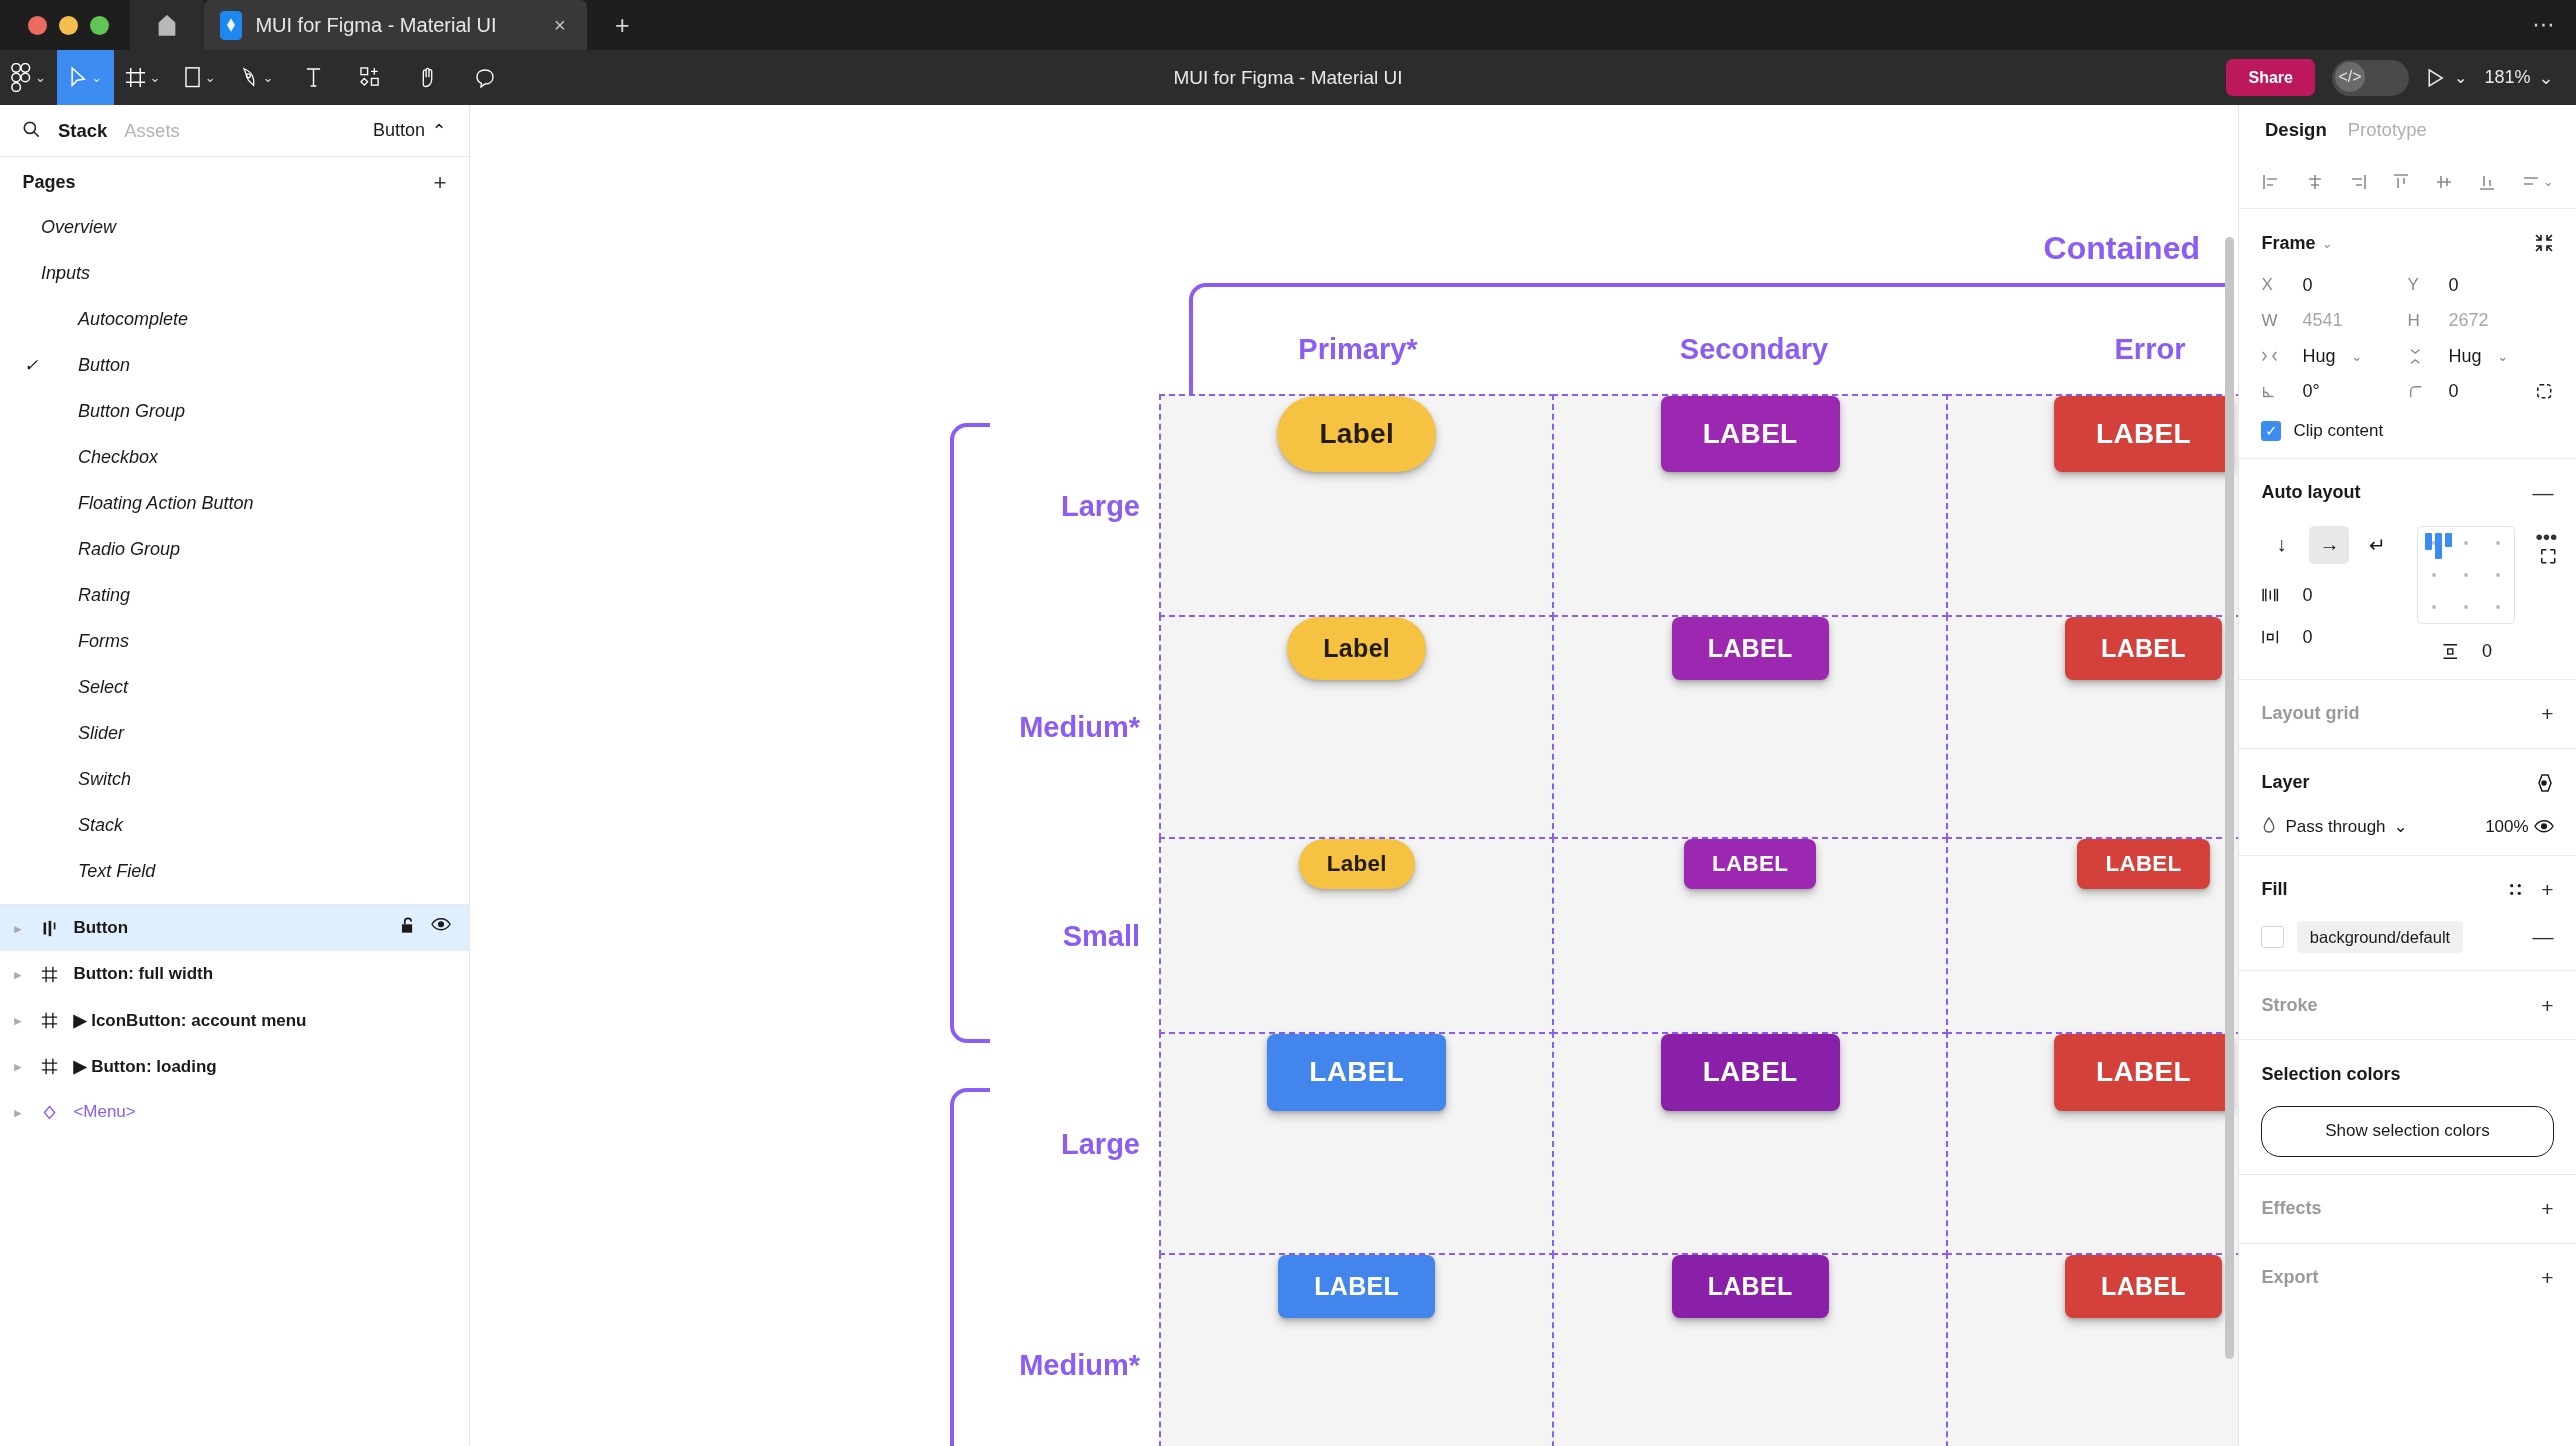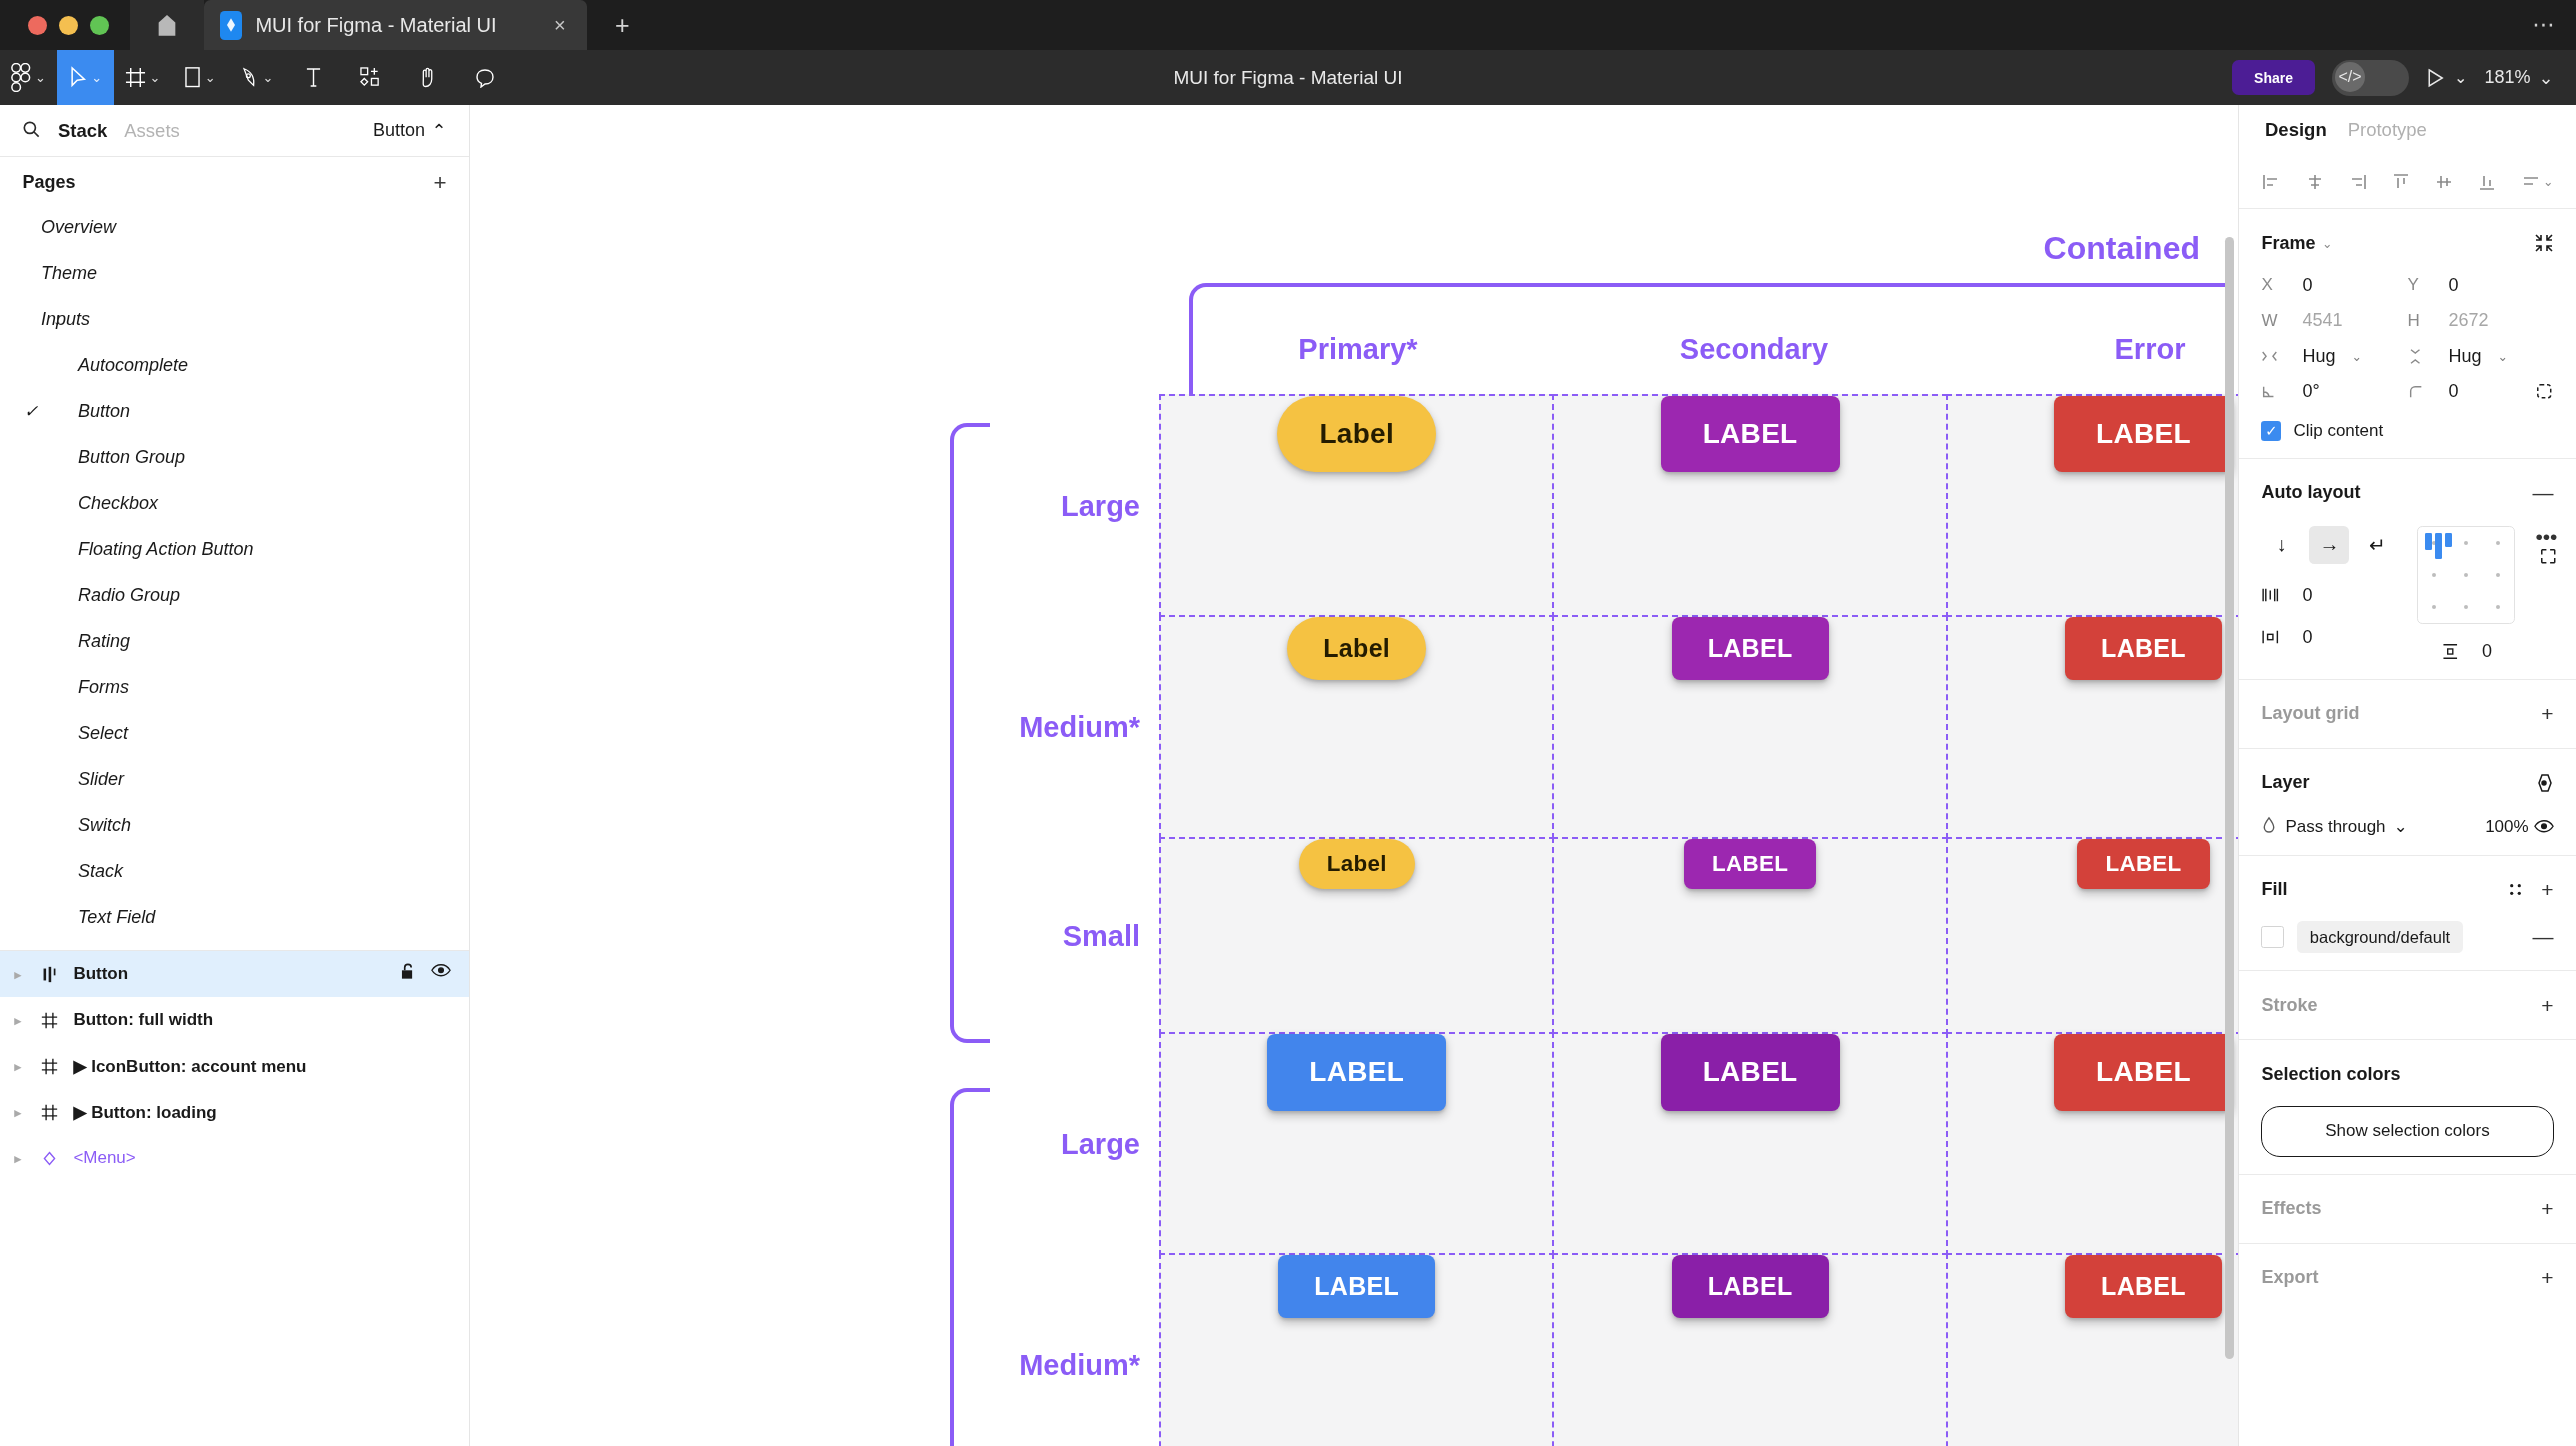--- a/index.html
+++ b/index.html
@@ -49,21 +49,21 @@
   .chev { font-size: 13px; opacity: .85; }
   .fig-title {
     position: absolute; left: 0; right: 0; top: 0; bottom: 0; display: flex;
     align-items: center; justify-content: center; pointer-events: none;
     color: #e9e9e9; font-size: 19px;
   }
   .toolbar-right {
     margin-left: auto; display: flex; align-items: center; gap: 17px; padding-right: 22.4px; z-index: 2;
   }
   .share-btn {
-    background: #4c1d95; color: #fff; font-size: 14px; font-weight: 600;
+    background: #be185d; color: #fff; font-size: 16px; font-weight: 600;
     padding: 9.2px 22.4px; border-radius: 6.6px; cursor: pointer;
   }
   .devtoggle {
     width: 77px; height: 36px; border-radius: 18px; background: #4a4a4a; position: relative; cursor: pointer;
   }
   .devtoggle .knob {
     position: absolute; left: 2.6px; top: 2.6px; width: 30px; height: 30px; border-radius: 50%;
     background: #6a6a6a; color: #e8e8e8; font-size: 16px; display: flex; align-items:center; justify-content:center;
   }
   .play-grp { display:flex; align-items:center; gap: 9.2px; color: #e8e8e8; font-size: 16px; cursor:pointer;}
@@ -352,23 +352,20 @@
       <div class="pages-head">
         <span>Pages</span>
         <span class="plus">+</span>
       </div>
 
       <div class="page-list" id="page-list">
           <div class="page-item">
             <span>Overview</span>
           </div>
           <div class="page-item">
-            <span>Theme</span>
-          </div>
-          <div class="page-item">
             <span class="arrow">↓</span>
             <span>Inputs</span>
           </div>
           <div class="page-item child">
             <span>Autocomplete</span>
           </div>
           <div class="page-item child">
             <span class="mark">✓</span>
             <span>Button</span>
           </div>

